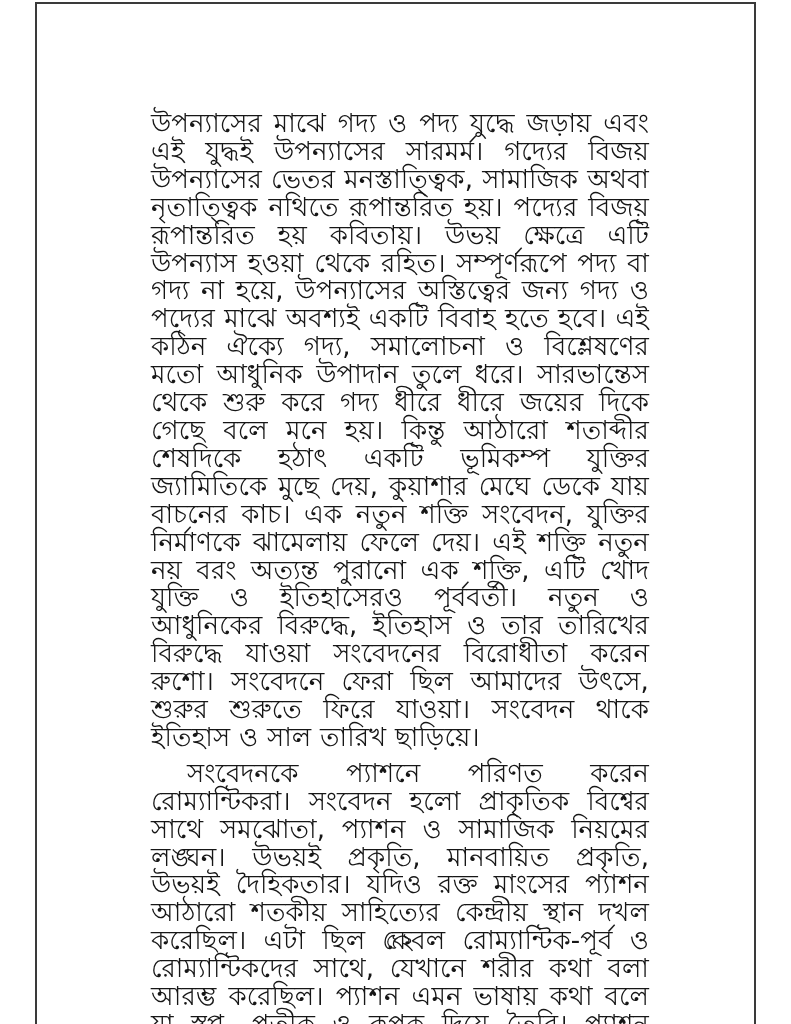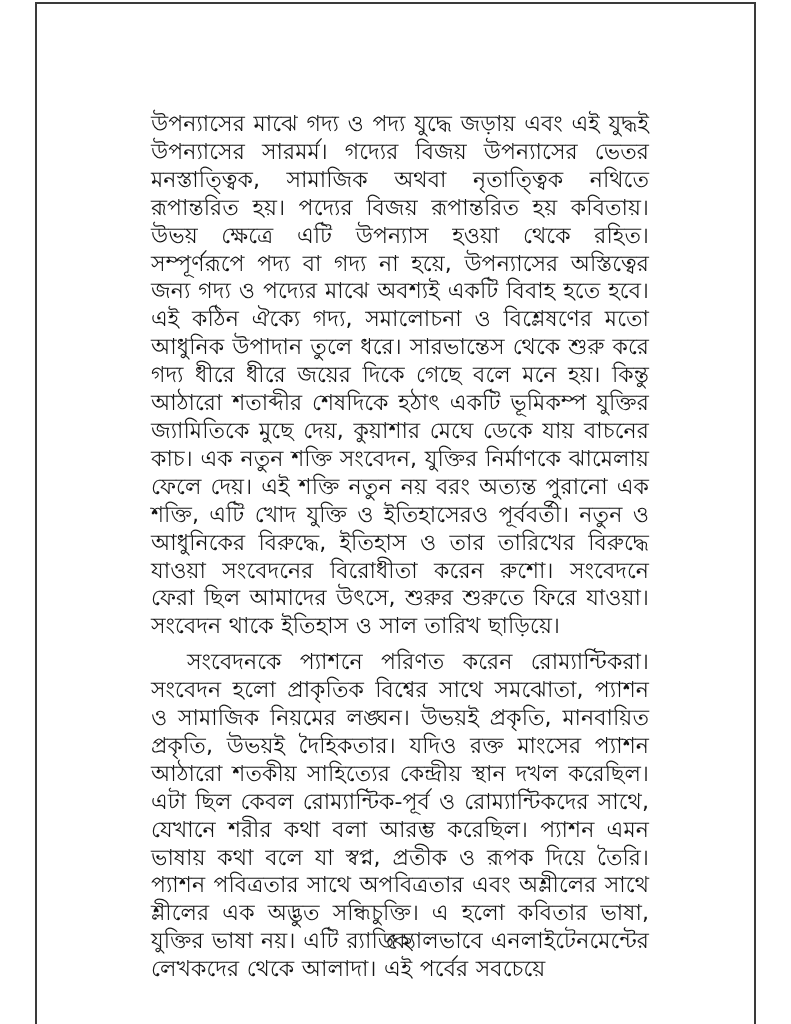--- a/index.html
+++ b/index.html
@@ -42,21 +42,21 @@
   .text-column {
     position: absolute;
     left: 151px;
     top: 110px;
     width: 498px;
   }
 
   .para {
     margin: 0;
     color: #161616;
-    font-size: 22px;
+    font-size: 26px;
     line-height: 27.9px;
     text-align: justify;
     text-justify: inter-word;
     letter-spacing: 0.1px;
     word-spacing: 0.4px;
   }
 
   .para + .para {
     margin-top: 8px;
   }

